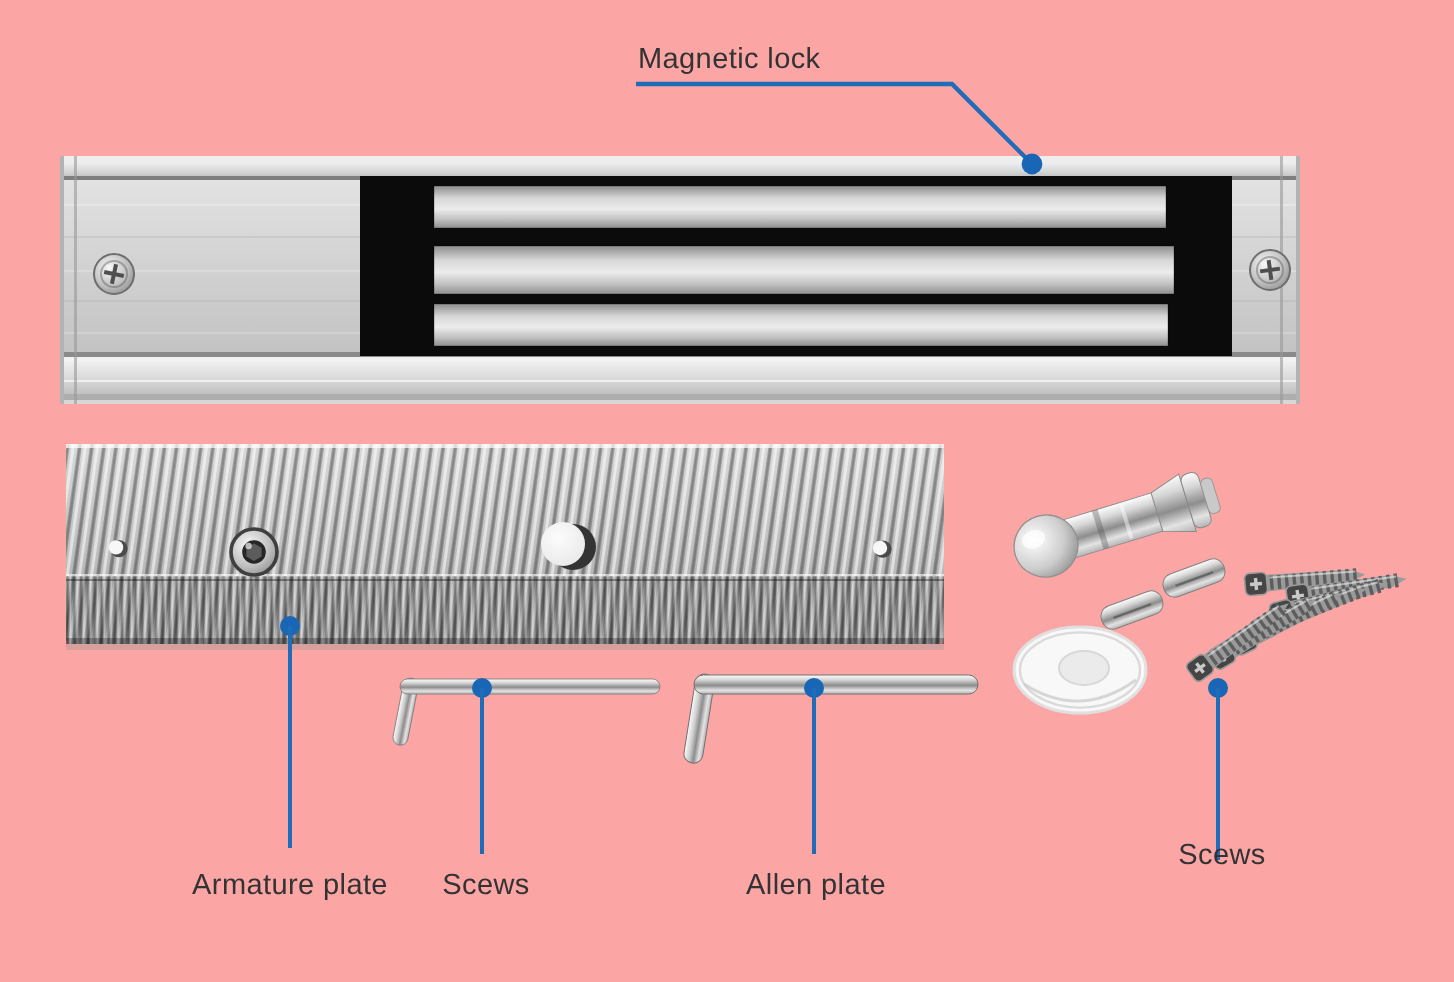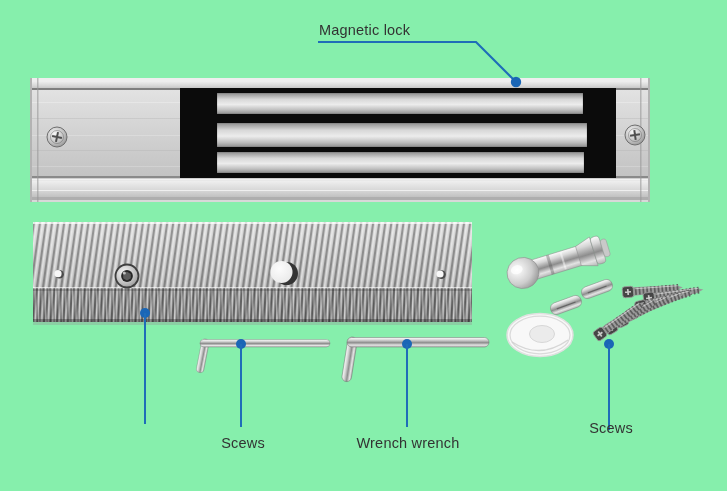--- a/index.html
+++ b/index.html
@@ -1,17 +1,17 @@
 <!DOCTYPE html>
 <html style="--callout: #1f6db8; --dot: #1a66b6; --label_color: #333333;"><head>
 <meta charset="utf-8">
 <style>
   html,body{margin:0;padding:0;background:#fff;}
   .stage{
-    position:relative;width:727px;height:491px;background:#86efac;overflow:hidden;
+    position:relative;width:727px;height:491px;background:#fca5a5;overflow:hidden;
     font-family:"Liberation Sans", sans-serif;
   }
   .part{position:absolute;}
   .callout-label{
     position:absolute;color:var(--label_color,#333);font-size:14.5px;
     white-space:nowrap;letter-spacing:.2px;
   }
   .centered{transform:translateX(-50%);}
   .callout-vline{
     position:absolute;width:2px;background:var(--callout,#1f6db8);
@@ -234,26 +234,27 @@
   </svg>
 
   <div class="callout-label" style="left:319px;top:22px">Magnetic lock</div>
   <svg class="part" style="left:312px;top:36px" width="212" height="54" viewBox="0 0 212 54">
     <polyline points="6,6 164,6 204,46" fill="none" style="stroke:var(--callout,#1f6db8)" stroke-width="2.2"></polyline>
     <circle cx="204" cy="46" r="5.2" style="fill:var(--dot,#1a66b6)"></circle>
   </svg>
 
   <div class="callout-dot" style="left:145px;top:313px"></div>
   <div class="callout-vline" style="left:144px;top:313px;height:111px"></div>
+  <div class="callout-label centered" style="left:145px;top:435px">Armature plate</div>
 
   <div class="callout-dot" style="left:241px;top:344px"></div>
   <div class="callout-vline" style="left:240px;top:344px;height:83px"></div>
   <div class="callout-label centered" style="left:243px;top:435px">Scews</div>
 
   <div class="callout-dot" style="left:407px;top:344px"></div>
   <div class="callout-vline" style="left:406px;top:344px;height:83px"></div>
-  <div class="callout-label centered" style="left:408px;top:435px">Wrench wrench</div>
+  <div class="callout-label centered" style="left:408px;top:435px">Allen plate</div>
 
   <div class="callout-dot" style="left:609px;top:344px"></div>
   <div class="callout-vline" style="left:608px;top:344px;height:86px"></div>
   <div class="callout-label centered" style="left:611px;top:420px">Scews</div>
 
 </div>
 
 </body></html>

